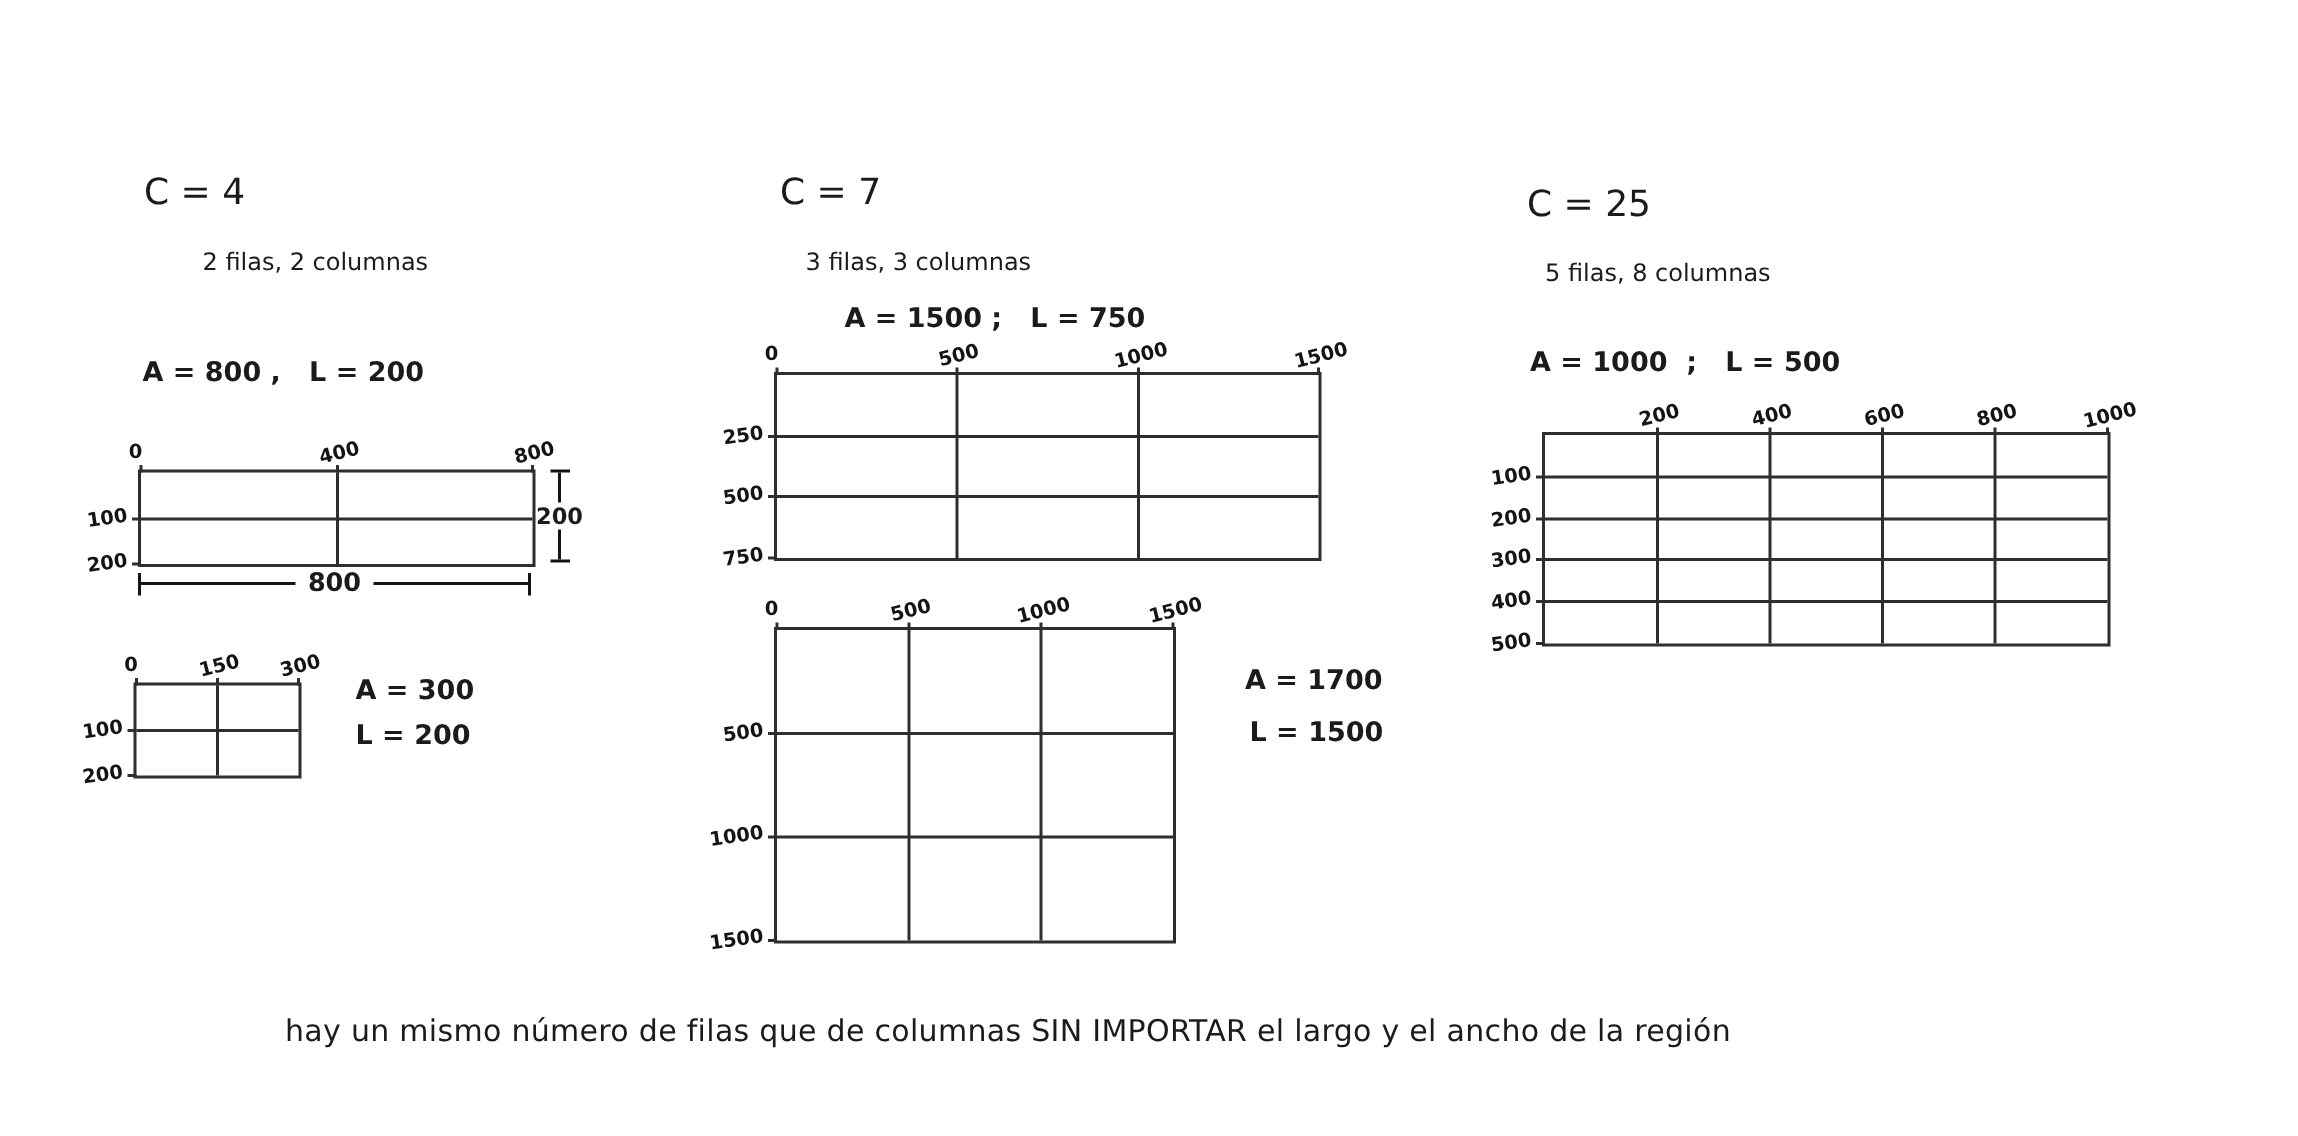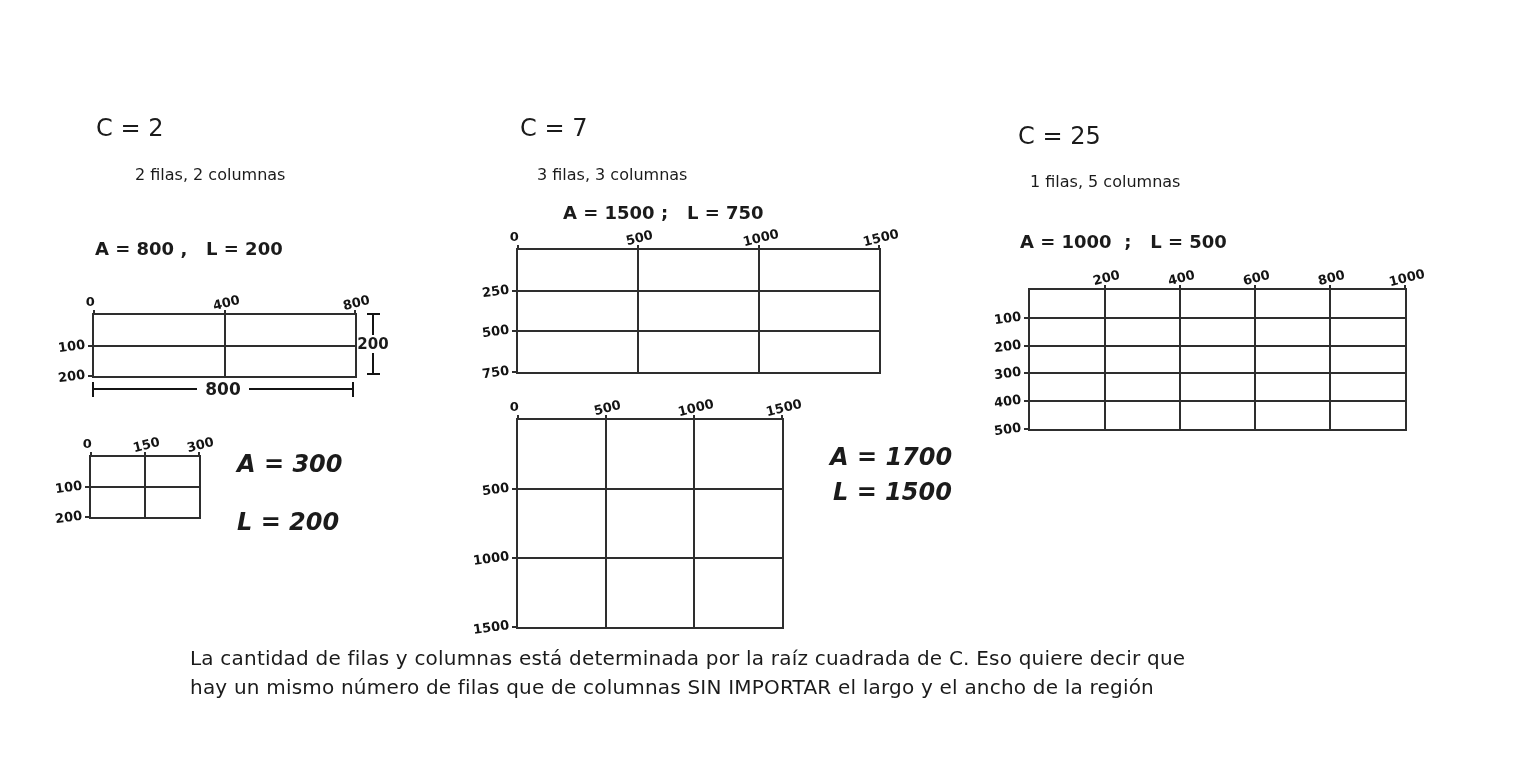--- a/index.html
+++ b/index.html
@@ -9,21 +9,21 @@
     background:#ffffff;
     font-family:"DejaVu Sans", sans-serif;
     color:#1b1b1b;
     overflow:hidden;
   }
   .abs{position:absolute;white-space:pre;}
   .title{font-size:20px;letter-spacing:.2px;}
   .c-label{font-size:24px;}
   .subtitle{font-size:16px;}
   .params{font-size:18px;font-weight:bold;}
-  .side-text{font-size:24px;font-weight:bold;font-style:italic;}
+  .side-text{font-size:18px;font-weight:bold;}
   .footer-line{font-size:20px;letter-spacing:.2px;}
 
   .grid-box{position:absolute;border:2px solid #2e2e2e;}
   .gline{position:absolute;background:#2e2e2e;}
   .gline.v{top:0;bottom:0;width:2px;transform:translateX(-1px);}
   .gline.h{left:0;right:0;height:2px;transform:translateY(-1px);}
   .tick{position:absolute;font-weight:bold;font-size:13px;color:#141414;white-space:nowrap;line-height:1;}
   .tick-top{bottom:calc(100% + 6px);transform:translateX(-45%) rotate(-14deg);}
   .tick-top.zero{transform:translateX(-90%) rotate(0deg);bottom:calc(100% + 7px);}
   .tick-left{right:calc(100% + 9px);transform:translateY(-50%) rotate(-8deg);}
@@ -41,21 +41,21 @@
   .hdim .cap{width:2px;height:15px;background:#141414;flex:0 0 auto;}
   .hdim .stem{height:2px;background:#141414;flex:1 1 auto;}
   .hdim .hlabel{font-size:17px;font-weight:bold;padding:0 8px;line-height:1;}
 </style>
 </head>
 <body>
 
 <div id="canvas">
 
 
-  <div class="abs c-label" style="left:96px;top:114px;">C = 2</div>
+  <div class="abs c-label" style="left:96px;top:114px;">C = 4</div>
   <div class="abs subtitle" style="left:135px;top:165px;">2 filas, 2 columnas</div>
   <div class="abs params" style="left:95px;top:238px;">A = 800 ,   L = 200</div>
 
   <div class="grid-box" style="left:92px;top:313px;width:261px;height:61px;">
       <div class="gline v" style="left: 50%;"></div>
       <div class="gline h" style="top: 50%;"></div>
       <span class="tick tick-top zero" style="left: 0%;">0</span>
       <div class="tmark" style="left: 0%;"></div>
       <span class="tick tick-top" style="left: 50%;">400</span>
       <div class="tmark" style="left: 50%;"></div>
@@ -91,21 +91,21 @@
       <span class="tick tick-top" style="left: 50%;">150</span>
       <div class="tmark" style="left: 50%;"></div>
       <span class="tick tick-top" style="left: 100%;">300</span>
       <div class="tmark" style="left: 100%;"></div>
       <span class="tick tick-left" style="top: 50%;">100</span>
       <div class="lmark" style="top: 50%;"></div>
       <span class="tick tick-left" style="top: 100%;">200</span>
       <div class="lmark" style="top: 100%;"></div>
     </div>
   <div class="abs side-text" style="left:237px;top:450px;">A = 300</div>
-  <div class="abs side-text" style="left:237px;top:508px;">L = 200</div>
+  <div class="abs side-text" style="left:237px;top:480px;">L = 200</div>
 
   <div class="abs c-label" style="left:520px;top:114px;">C = 7</div>
   <div class="abs subtitle" style="left:537px;top:165px;">3 filas, 3 columnas</div>
   <div class="abs params" style="left:563px;top:202px;">A = 1500 ;   L = 750</div>
 
   <div class="grid-box" style="left:516px;top:248px;width:361px;height:122px;">
       <div class="gline v" style="left: 33.3333%;"></div>
       <div class="gline v" style="left: 66.6667%;"></div>
       <div class="gline h" style="top: 33.3333%;"></div>
       <div class="gline h" style="top: 66.6667%;"></div>
@@ -142,21 +142,21 @@
       <div class="lmark" style="top: 33.3333%;"></div>
       <span class="tick tick-left" style="top: 66.6667%;">1000</span>
       <div class="lmark" style="top: 66.6667%;"></div>
       <span class="tick tick-left" style="top: 100%;">1500</span>
       <div class="lmark" style="top: 100%;"></div>
     </div>
   <div class="abs side-text" style="left:830px;top:443px;">A = 1700</div>
   <div class="abs side-text" style="left:833px;top:478px;text-align:center;">L = 1500</div>
 
   <div class="abs c-label" style="left:1018px;top:122px;">C = 25</div>
-  <div class="abs subtitle" style="left:1030px;top:172px;">1 filas, 5 columnas</div>
+  <div class="abs subtitle" style="left:1030px;top:172px;">5 filas, 8 columnas</div>
   <div class="abs params" style="left:1020px;top:231px;">A = 1000  ;   L = 500</div>
 
   <div class="grid-box" style="left:1028px;top:288px;width:375px;height:139px;">
       <div class="gline v" style="left: 20%;"></div>
       <div class="gline v" style="left: 40%;"></div>
       <div class="gline v" style="left: 60%;"></div>
       <div class="gline v" style="left: 80%;"></div>
       <div class="gline h" style="top: 20%;"></div>
       <div class="gline h" style="top: 40%;"></div>
       <div class="gline h" style="top: 60%;"></div>
@@ -176,16 +176,15 @@
       <span class="tick tick-left" style="top: 40%;">200</span>
       <div class="lmark" style="top: 40%;"></div>
       <span class="tick tick-left" style="top: 60%;">300</span>
       <div class="lmark" style="top: 60%;"></div>
       <span class="tick tick-left" style="top: 80%;">400</span>
       <div class="lmark" style="top: 80%;"></div>
       <span class="tick tick-left" style="top: 100%;">500</span>
       <div class="lmark" style="top: 100%;"></div>
     </div>
 
-  <div class="abs footer-line" style="left:190px;top:646px;">La cantidad de filas y columnas está determinada por la raíz cuadrada de C. Eso quiere decir que</div>
   <div class="abs footer-line" style="left:190px;top:675px;">hay un mismo número de filas que de columnas SIN IMPORTAR el largo y el ancho de la región</div>
 
 </div>
 
 </body></html>

